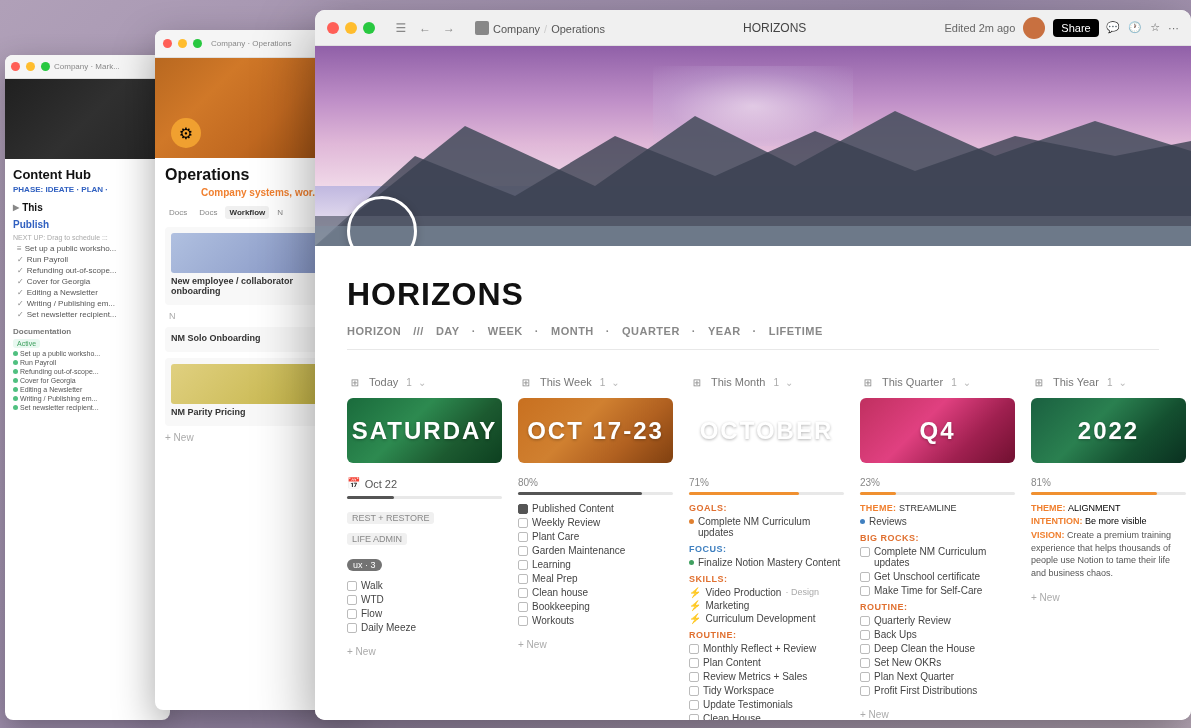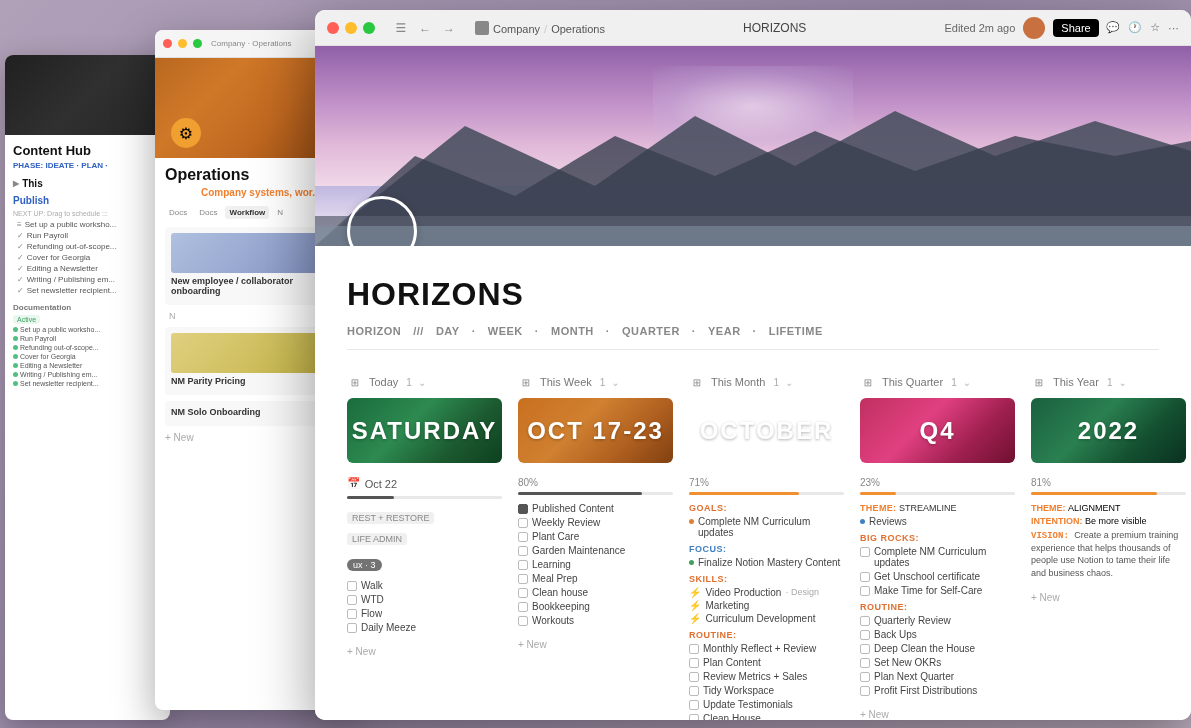--- a/index.html
+++ b/index.html
@@ -650,20 +650,28 @@
       left: 0;
       width: 100%;
     }
   </style>
 </head>
 <body>
 
 <div class="desktop">
 
   <div class="window-back">
+    <div class="window-back-titlebar">
+      <div class="traffic-lights">
+        <div class="tl-sm tl-red"></div>
+        <div class="tl-sm tl-yellow"></div>
+        <div class="tl-sm tl-green"></div>
+      </div>
+      <span style="font-size:8px;color:#888;">Company · Mark...</span>
+    </div>
     <div class="back-hero"></div>
     <div class="back-content">
       <div class="back-title">Content Hub</div>
       <div class="back-phase">
         <span>PHASE: </span><span style="color:#3060c0;font-weight:700;">IDEATE · PLAN ·</span>
       </div>
       <div class="back-section">
         <span class="back-section-arrow">▶</span>
         <span>This</span>
       </div>
@@ -755,25 +763,25 @@
         <div class="mid-tab">Docs</div>
         <div class="mid-tab active">Workflow</div>
         <div class="mid-tab">N</div>
       </div>
       <div class="mid-card">
         <div class="mid-card-thumb"></div>
         <div class="mid-card-title">New employee / collaborator onboarding</div>
       </div>
       <div style="font-size:9px;color:#aaa;margin-bottom:6px;padding-left:4px;">N</div>
       <div class="mid-card">
+        <div class="mid-card-title">NM Solo Onboarding</div>
+      </div>
+      <div class="mid-card">
         <div class="mid-card-thumb yellow"></div>
         <div class="mid-card-title">NM Parity Pricing</div>
-      </div>
-      <div class="mid-card">
-        <div class="mid-card-title">NM Solo Onboarding</div>
       </div>
       <div class="add-new">+ New</div>
     </div>
   </div>
 
   <div class="window-main">
     <div class="window-titlebar">
       <div class="traffic-lights">
         <div class="tl tl-red"></div>
         <div class="tl tl-yellow"></div>
@@ -1090,21 +1098,21 @@
             </div>
             <div style="font-size:9px;margin-bottom:3px;">
               <span style="color:#f08030;font-weight:700;">THEME: </span>
               <span>ALIGNMENT</span>
             </div>
             <div style="font-size:9px;margin-bottom:3px;">
               <span style="color:#f08030;font-weight:700;">INTENTION: </span>
               <span>Be more visible</span>
             </div>
             <div style="font-size:9px;margin-bottom:3px;">
-              <span style="color:#f08030;font-weight:700;font-family:Liberation Mono, monospace;">VISION: </span>
+              <span style="color:#f08030;font-weight:700;">VISION: </span>
               <span class="vision-text">Create a premium training experience that helps thousands of people use Notion to tame their life and business chaos.</span>
             </div>
           </div>
           <div class="add-new">+ New</div>
         </div>
 
       </div>
     </div>
   </div>
 

